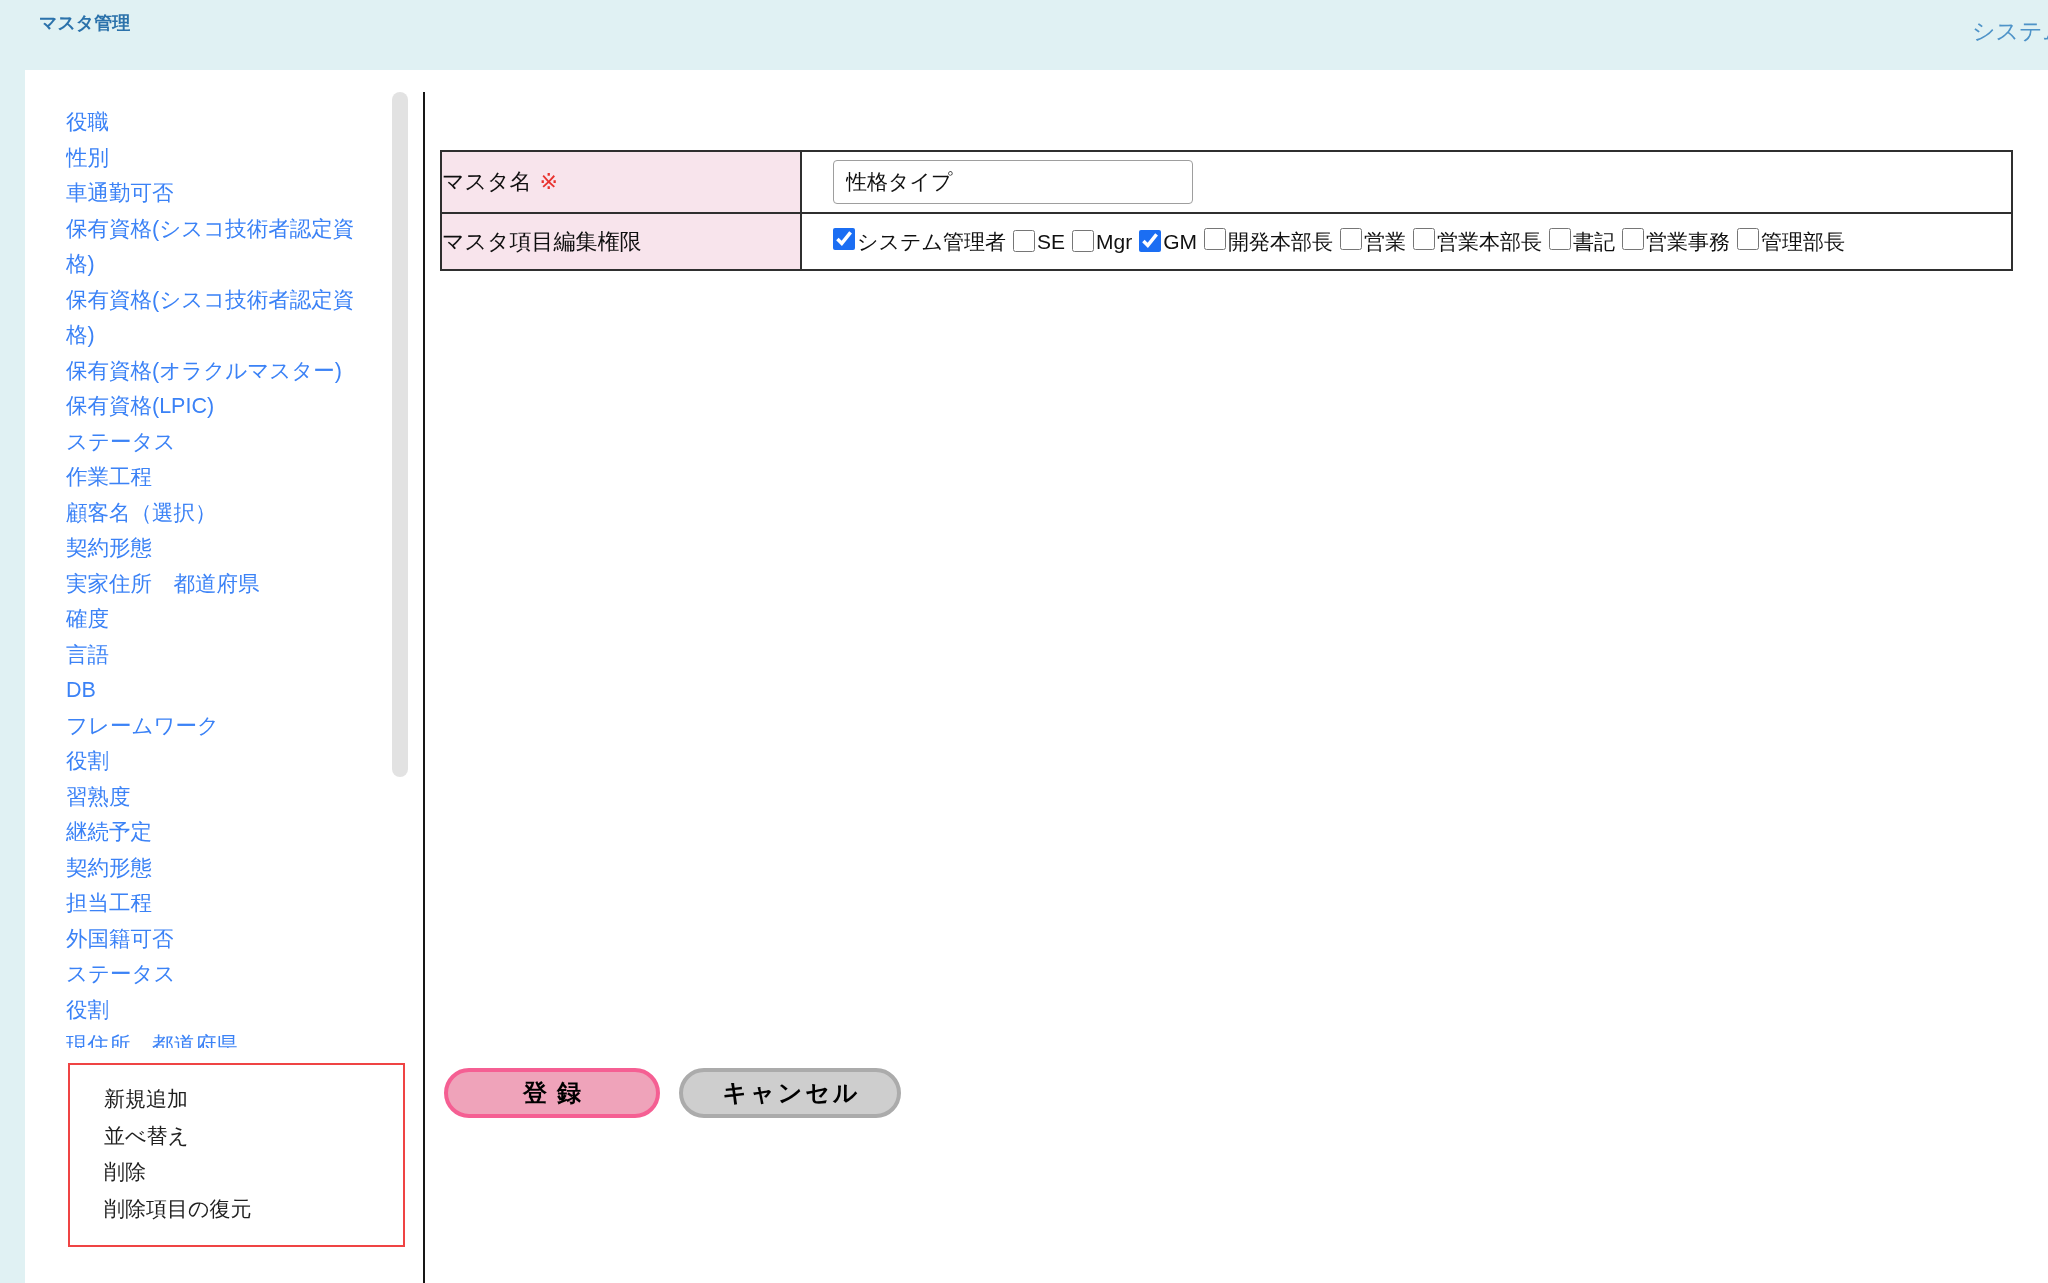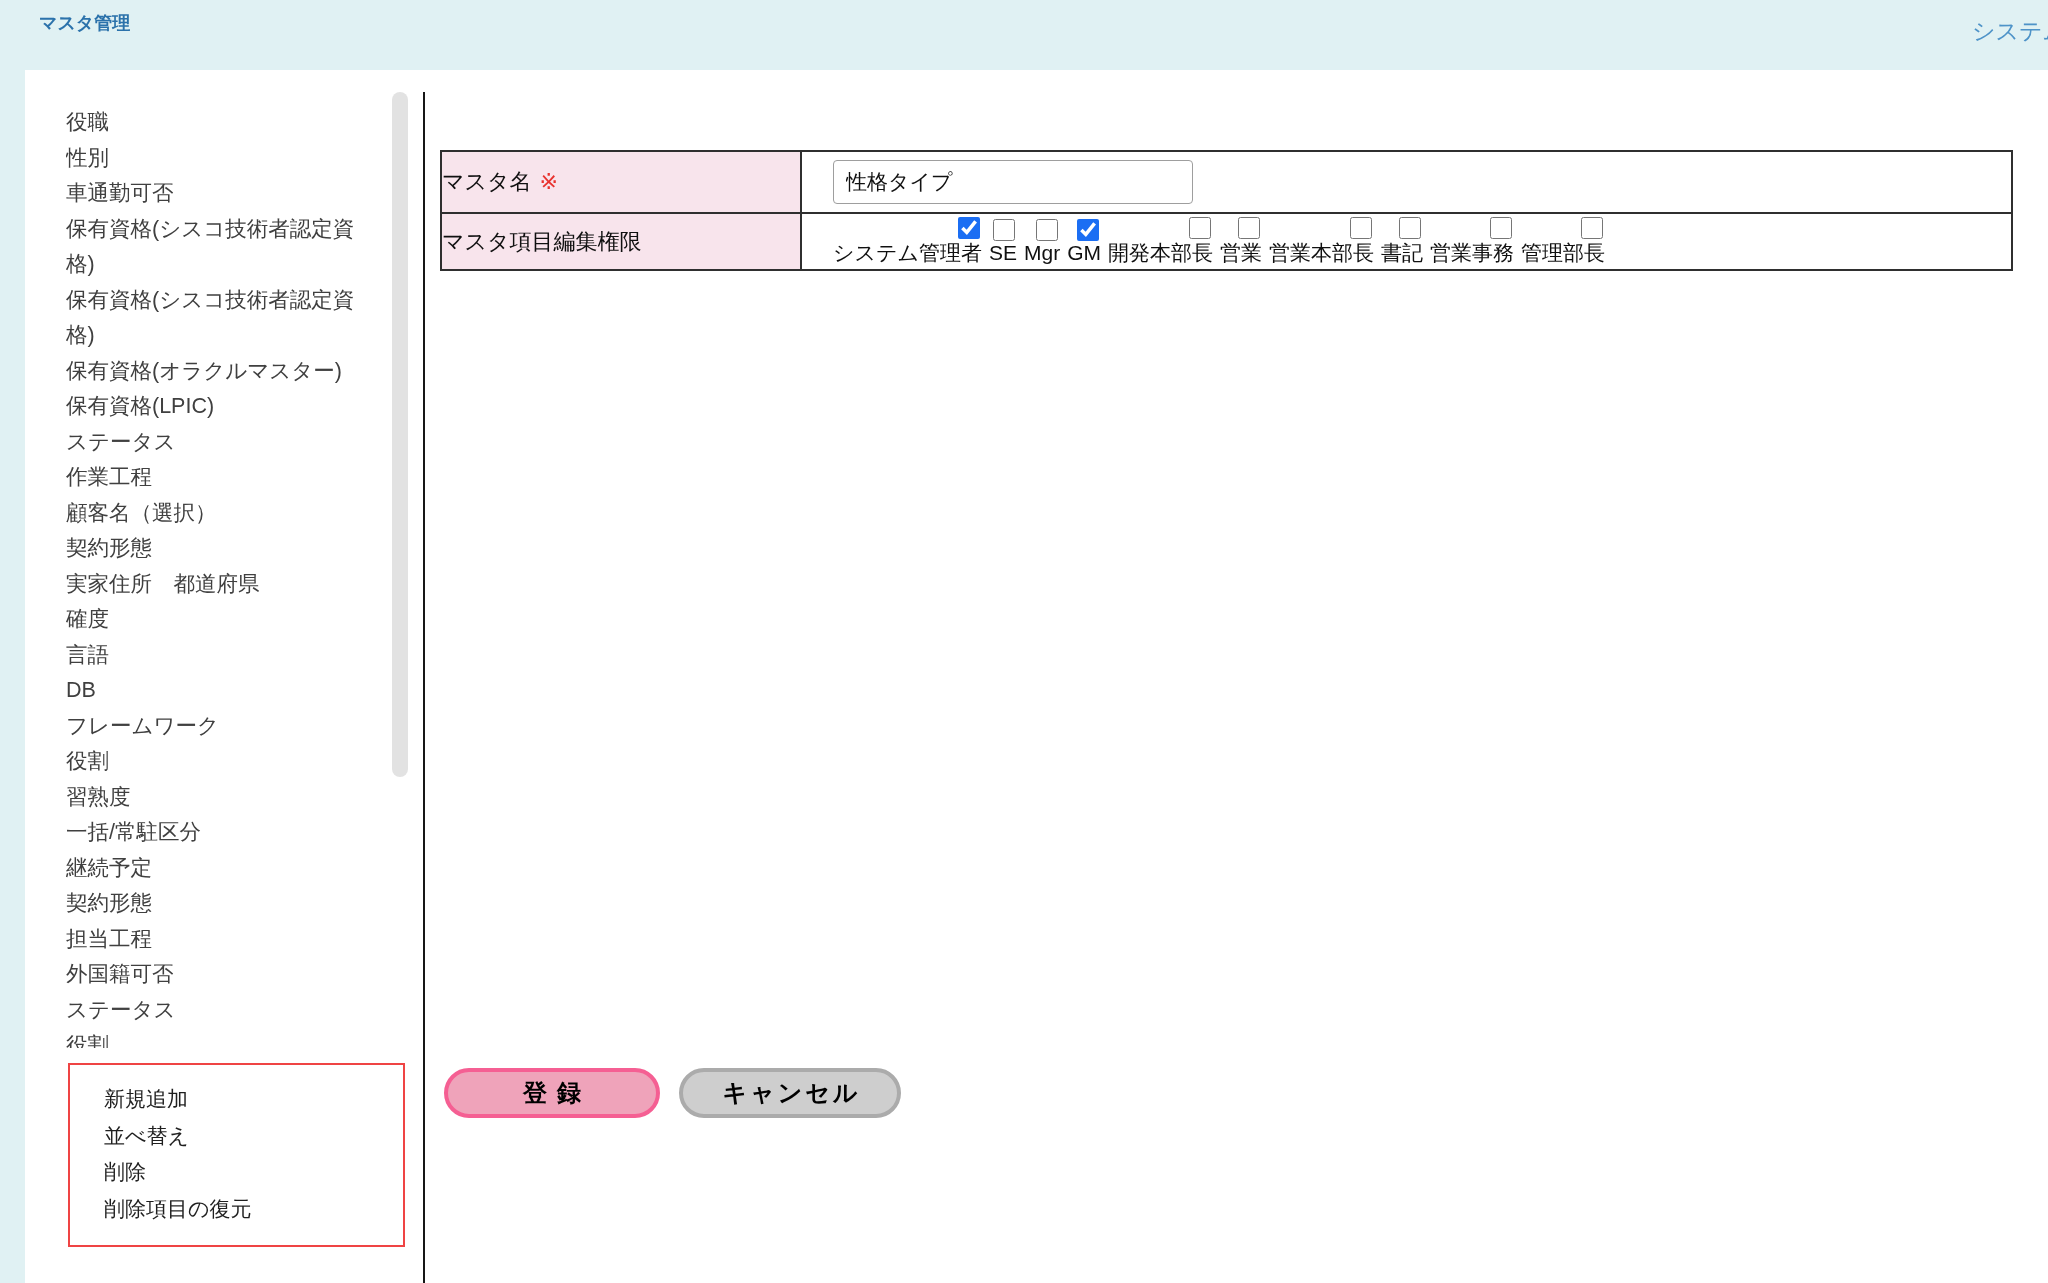--- a/index.html
+++ b/index.html
@@ -21,21 +21,21 @@
   }
   
   .panel {
     position:absolute; left:25px; top:70px; right:0; bottom:0;
     background:#ffffff;
   }
   
   .side-list {
     position:absolute; left:41px; top:22px; width:310px; height:956px;
     overflow:hidden; padding-top:13px;
-    font-size:21.5px; line-height:35.5px; color:#404040;
+    font-size:21.5px; line-height:35.5px; color:#3b82f6;
   }
   .side-item { cursor:pointer; overflow-wrap:anywhere; }
   .side-scrollbar {
     position:absolute; left:367px; top:22px; width:16px; height:685px;
     background:#e2e2e2; border-radius:8px;
   }
   .action-box {
     position:absolute; left:43px; top:993px; width:337px; height:184px;
     border:2px solid #ef4444; background:#fff;
     padding:16px 0 0 34px;
@@ -66,22 +66,22 @@
   .name-input {
     width:360px; height:44px;
     border:1px solid #9e9e9e; border-radius:4px;
     font-size:21px; padding:16px 12px; color:#111;
     font-family:Liberation Sans, sans-serif; outline:none; background:#fff;
   }
   .perm-wrap {
     display:flex; align-items:center; white-space:nowrap;
   }
   .perm-opt {
-    display:inline-flex; align-items:flex-end; margin-right:7px;
-    font-size:21px; cursor:pointer;flex-direction:column;
+    display:inline-flex; align-items:flex-start; margin-right:7px;
+    font-size:21px; cursor:pointer;
   }
   .perm-opt input {
     width:22px; height:22px; margin:0 2px 0 0;
     accent-color:#1b6ef3; cursor:pointer; flex:none;
   }
   
   .btn {
     position:absolute; top:998px; height:50px;
     border-radius:26px; color:#000000; font-weight:bold; font-size:24px;
     display:flex; align-items:center; justify-content:center;
@@ -137,21 +137,20 @@
       <div class="side-item">言語</div>
 
       <div class="side-item">DB</div>
 
       <div class="side-item">フレームワーク</div>
 
       <div class="side-item">役割</div>
 
       <div class="side-item">習熟度</div>
 
-      <div class="side-item">一括/常駐区分</div>
 
       <div class="side-item">継続予定</div>
 
       <div class="side-item">契約形態</div>
 
       <div class="side-item">担当工程</div>
 
       <div class="side-item">外国籍可否</div>
 
       <div class="side-item">ステータス</div>

